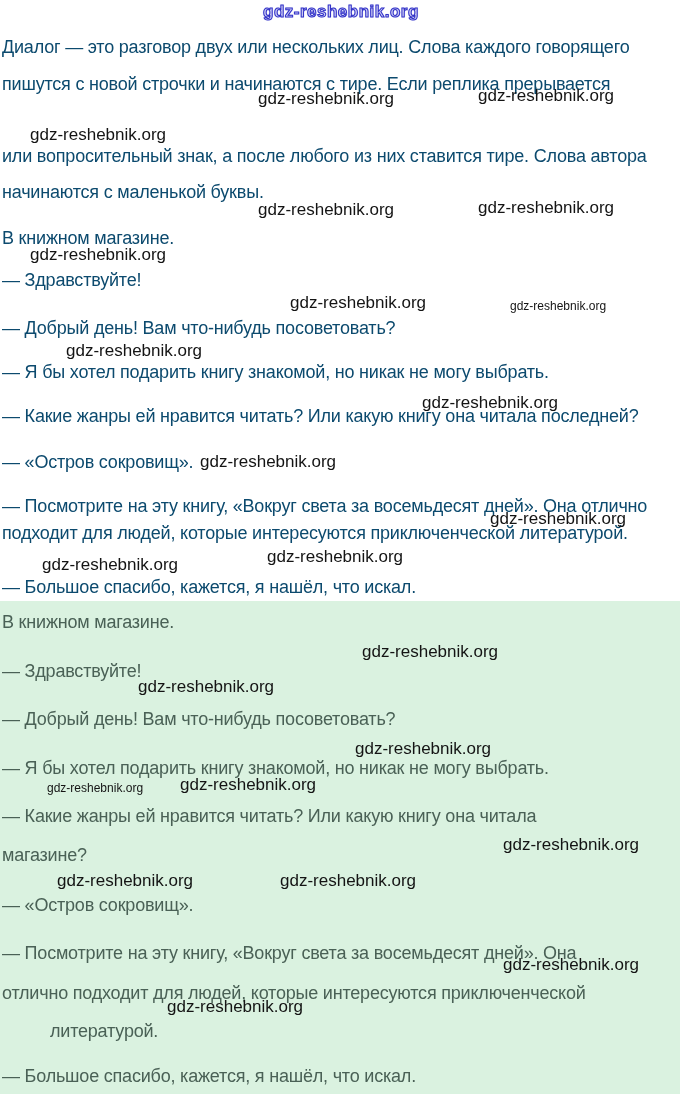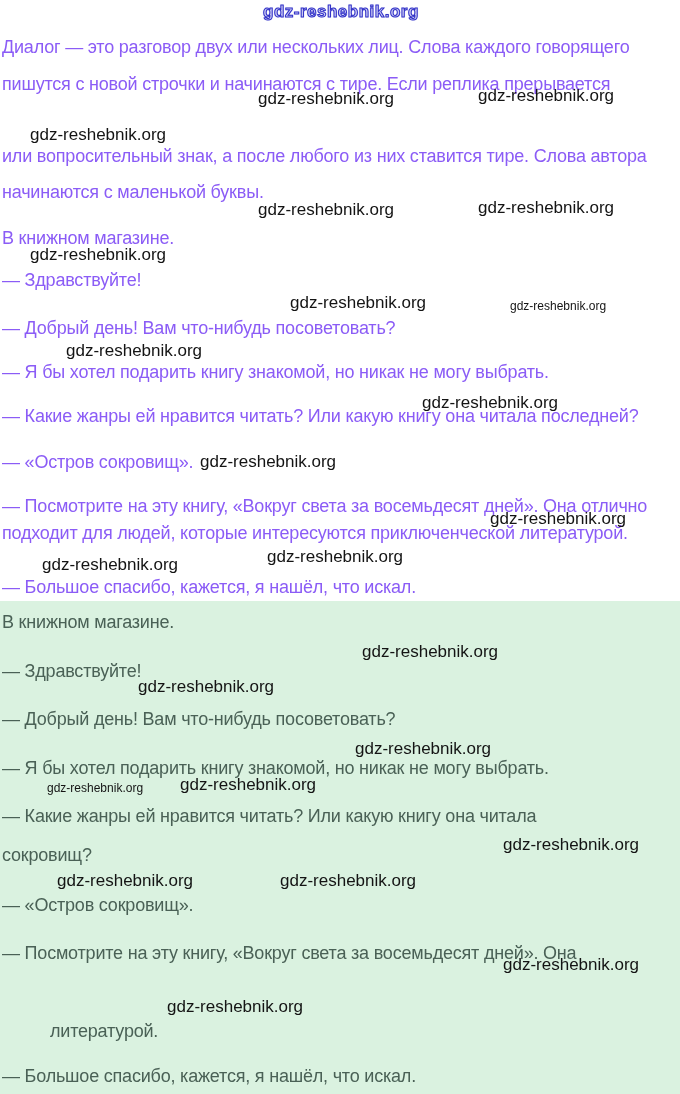--- a/index.html
+++ b/index.html
@@ -24,21 +24,21 @@
     background: #daf2e0;
   }
   .line {
     position: absolute;
     white-space: nowrap;
     font-size: 18px;
     line-height: 20px;
     letter-spacing: -0.2px;
   }
   .line.theory, .line.draft {
-    color: #8b5cf6;
+    color: #0c4a6e;
   }
   .line.final {
     color: #4a6156;
   }
   .wm {
     position: absolute;
     white-space: nowrap;
     font-size: 17px;
     line-height: 17px;
     color: #141414;
@@ -75,23 +75,24 @@
     <div class="line draft" style="top: 406px; left: 2px;">— Какие жанры ей нравится читать? Или какую книгу она читала последней?</div>
     <div class="line draft" style="top: 452px; left: 2px;">— «Остров сокровищ».</div>
     <div class="line draft" style="top: 496px; left: 2px;">— Посмотрите на эту книгу, «Вокруг света за восемьдесят дней». Она отлично</div>
     <div class="line draft" style="top: 523px; left: 2px;">подходит для людей, которые интересуются приключенческой литературой.</div>
     <div class="line draft" style="top: 577px; left: 2px;">— Большое спасибо, кажется, я нашёл, что искал.</div>
     <div class="line final" style="top: 612px; left: 2px;">В книжном магазине.</div>
     <div class="line final" style="top: 661px; left: 2px;">— Здравствуйте!</div>
     <div class="line final" style="top: 709px; left: 2px;">— Добрый день! Вам что-нибудь посоветовать?</div>
     <div class="line final" style="top: 758px; left: 2px;">— Я бы хотел подарить книгу знакомой, но никак не могу выбрать.</div>
     <div class="line final" style="top: 806px; left: 2px;">— Какие жанры ей нравится читать? Или какую книгу она читала</div>
-    <div class="line final" style="top: 845px; left: 2px;">сокровищ?</div>
+    <div class="line final" style="top: 845px; left: 2px;">магазине?</div>
     <div class="line final" style="top: 895px; left: 2px;">— «Остров сокровищ».</div>
     <div class="line final" style="top: 943px; left: 2px;">— Посмотрите на эту книгу, «Вокруг света за восемьдесят дней». Она</div>
+    <div class="line final" style="top: 983px; left: 2px;">отлично подходит для людей, которые интересуются приключенческой</div>
     <div class="line final" style="top: 1021px; left: 2px; margin-left: 48px;">литературой.</div>
     <div class="line final" style="top: 1066px; left: 2px;">— Большое спасибо, кажется, я нашёл, что искал.</div>
     <div class="wm" style="top: 90px; left: 258px; font-size: 17px;">gdz-reshebnik.org</div>
     <div class="wm" style="top: 87px; left: 478px; font-size: 17px;">gdz-reshebnik.org</div>
     <div class="wm" style="top: 126px; left: 30px; font-size: 17px;">gdz-reshebnik.org</div>
     <div class="wm" style="top: 201px; left: 258px; font-size: 17px;">gdz-reshebnik.org</div>
     <div class="wm" style="top: 199px; left: 478px; font-size: 17px;">gdz-reshebnik.org</div>
     <div class="wm" style="top: 246px; left: 30px; font-size: 17px;">gdz-reshebnik.org</div>
     <div class="wm" style="top: 294px; left: 290px; font-size: 17px;">gdz-reshebnik.org</div>
     <div class="wm" style="top: 298px; left: 510px; font-size: 12px;">gdz-reshebnik.org</div>

